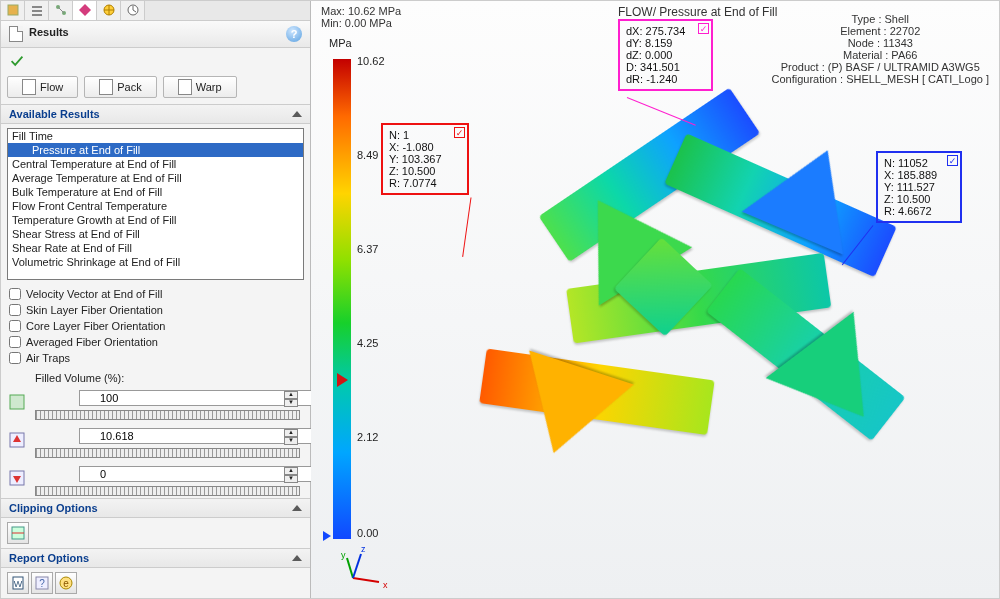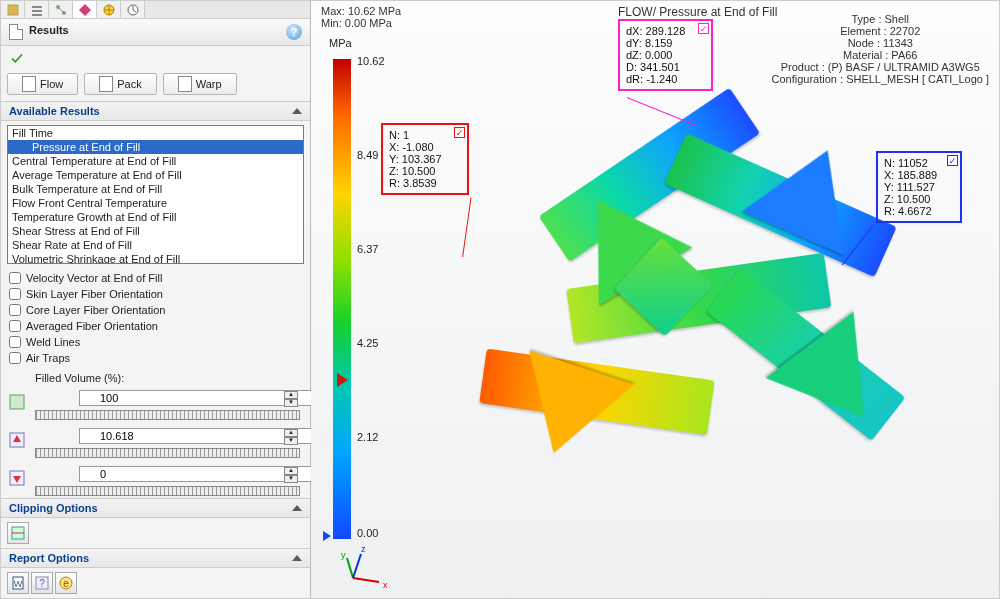--- a/index.html
+++ b/index.html
@@ -164,24 +164,20 @@
       <label>
           <input type="checkbox" style="">
           <span>Core Layer Fiber Orientation</span>
         </label>
       <label>
           <input type="checkbox" style="">
           <span>Averaged Fiber Orientation</span>
         </label>
       <label>
           <input type="checkbox" style="">
-          <span>Weld Lines</span>
-        </label>
-      <label>
-          <input type="checkbox" style="">
           <span>Air Traps</span>
         </label>
     </div>
 
     <div style="padding:4px 10px 0 34px; font-size:11px;">Filled Volume (%):</div>
 
     <div class="slider-block">
       <svg class="ic" viewBox="0 0 20 20">
           <rect x="3" y="3" width="14" height="14" fill="#cfe8cf" stroke="#5a5"></rect>
         </svg>
@@ -294,35 +290,35 @@
       <div class="bar" style="left:250px; top:240px; width:210px; height:55px; background:linear-gradient(90deg,#28d850,#18d0a8,#16c6c6); transform:rotate(40deg);"></div>
       <div class="tri" style="left:120px; top:100px; border-width:0 55px 90px 55px; border-color:transparent transparent #3cd94d transparent; transform:rotate(-30deg);"></div>
       <div class="tri" style="left:310px; top:60px; border-width:0 55px 90px 55px; border-color:transparent transparent #1b7cff transparent; transform:rotate(25deg);"></div>
       <div class="tri" style="left:60px; top:270px; border-width:0 55px 90px 55px; border-color:transparent transparent #ffb200 transparent; transform:rotate(200deg);"></div>
       <div class="tri" style="left:330px; top:250px; border-width:0 55px 90px 55px; border-color:transparent transparent #17cf7b transparent; transform:rotate(145deg);"></div>
       <div class="bar" style="left:180px; top:160px; width:70px; height:70px; background:linear-gradient(135deg,#66e03a,#0ed08f); transform:rotate(45deg);"></div>
     </div>
 
     <div class="callout callout-mag" style="left:307px; top:18px; width:95px;">
       <div class="chk">✓</div>
-      <div>dX: 289.128</div>
+      <div>dX: 275.734</div>
       <div>dY: 8.159</div>
       <div>dZ: 0.000</div>
       <div>D: 341.501</div>
       <div>dR: -1.240</div>
     </div>
     <div class="leader" style="left:316px; top:96px; width:74px; transform:rotate(22deg); background:#ff1fcf;"></div>
 
     <div class="callout callout-red" style="left:70px; top:122px; width:88px;">
       <div class="chk">✓</div>
       <div>N: 1</div>
       <div>X: -1.080</div>
       <div>Y: 103.367</div>
       <div>Z: 10.500</div>
-      <div>R: 3.8539</div>
+      <div>R: 7.0774</div>
     </div>
     <div class="leader" style="left:160px; top:196px; width:60px; transform:rotate(98deg); background:#e11;"></div>
 
     <div class="callout callout-blue" style="left:565px; top:150px; width:86px;">
       <div class="chk">✓</div>
       <div>N: 11052</div>
       <div>X: 185.889</div>
       <div>Y: 111.527</div>
       <div>Z: 10.500</div>
       <div>R: 4.6672</div>

